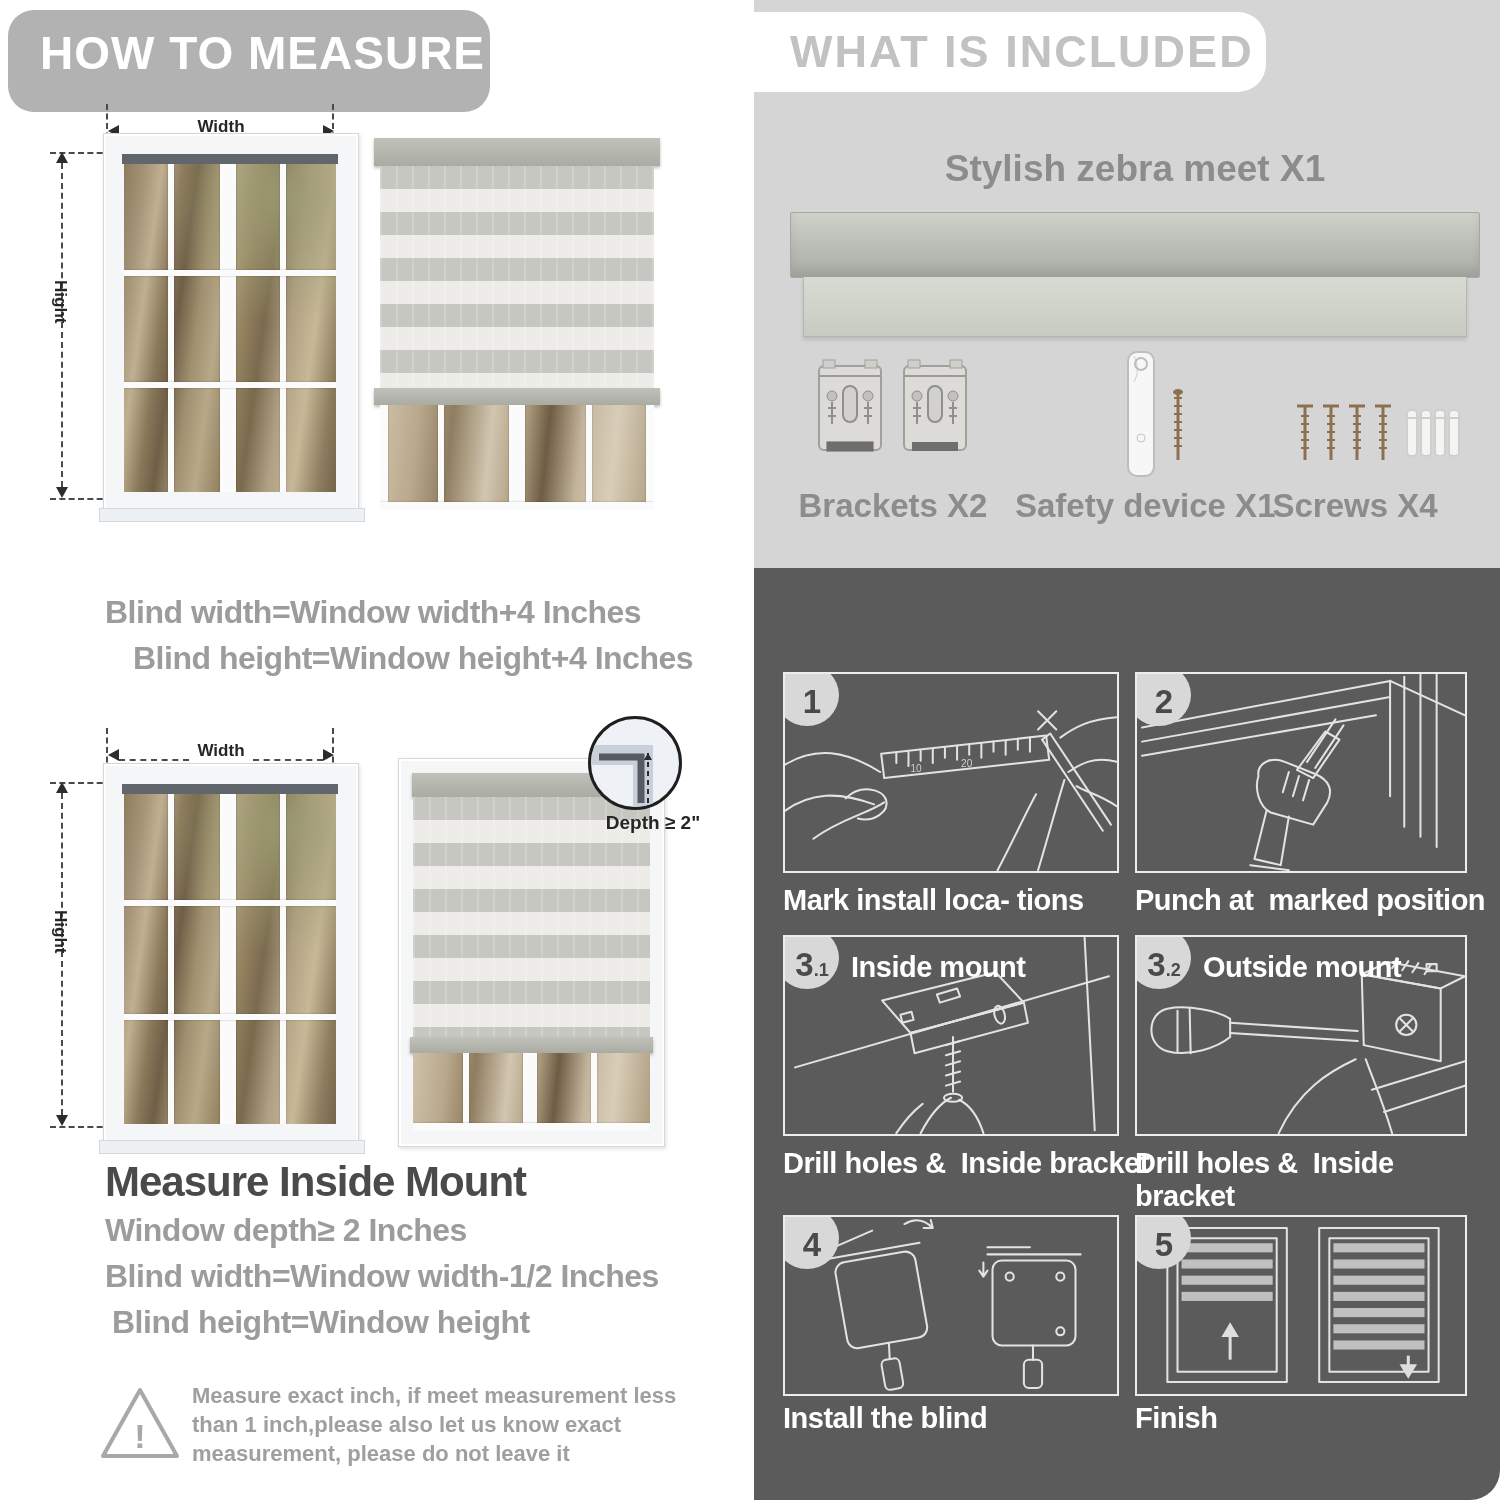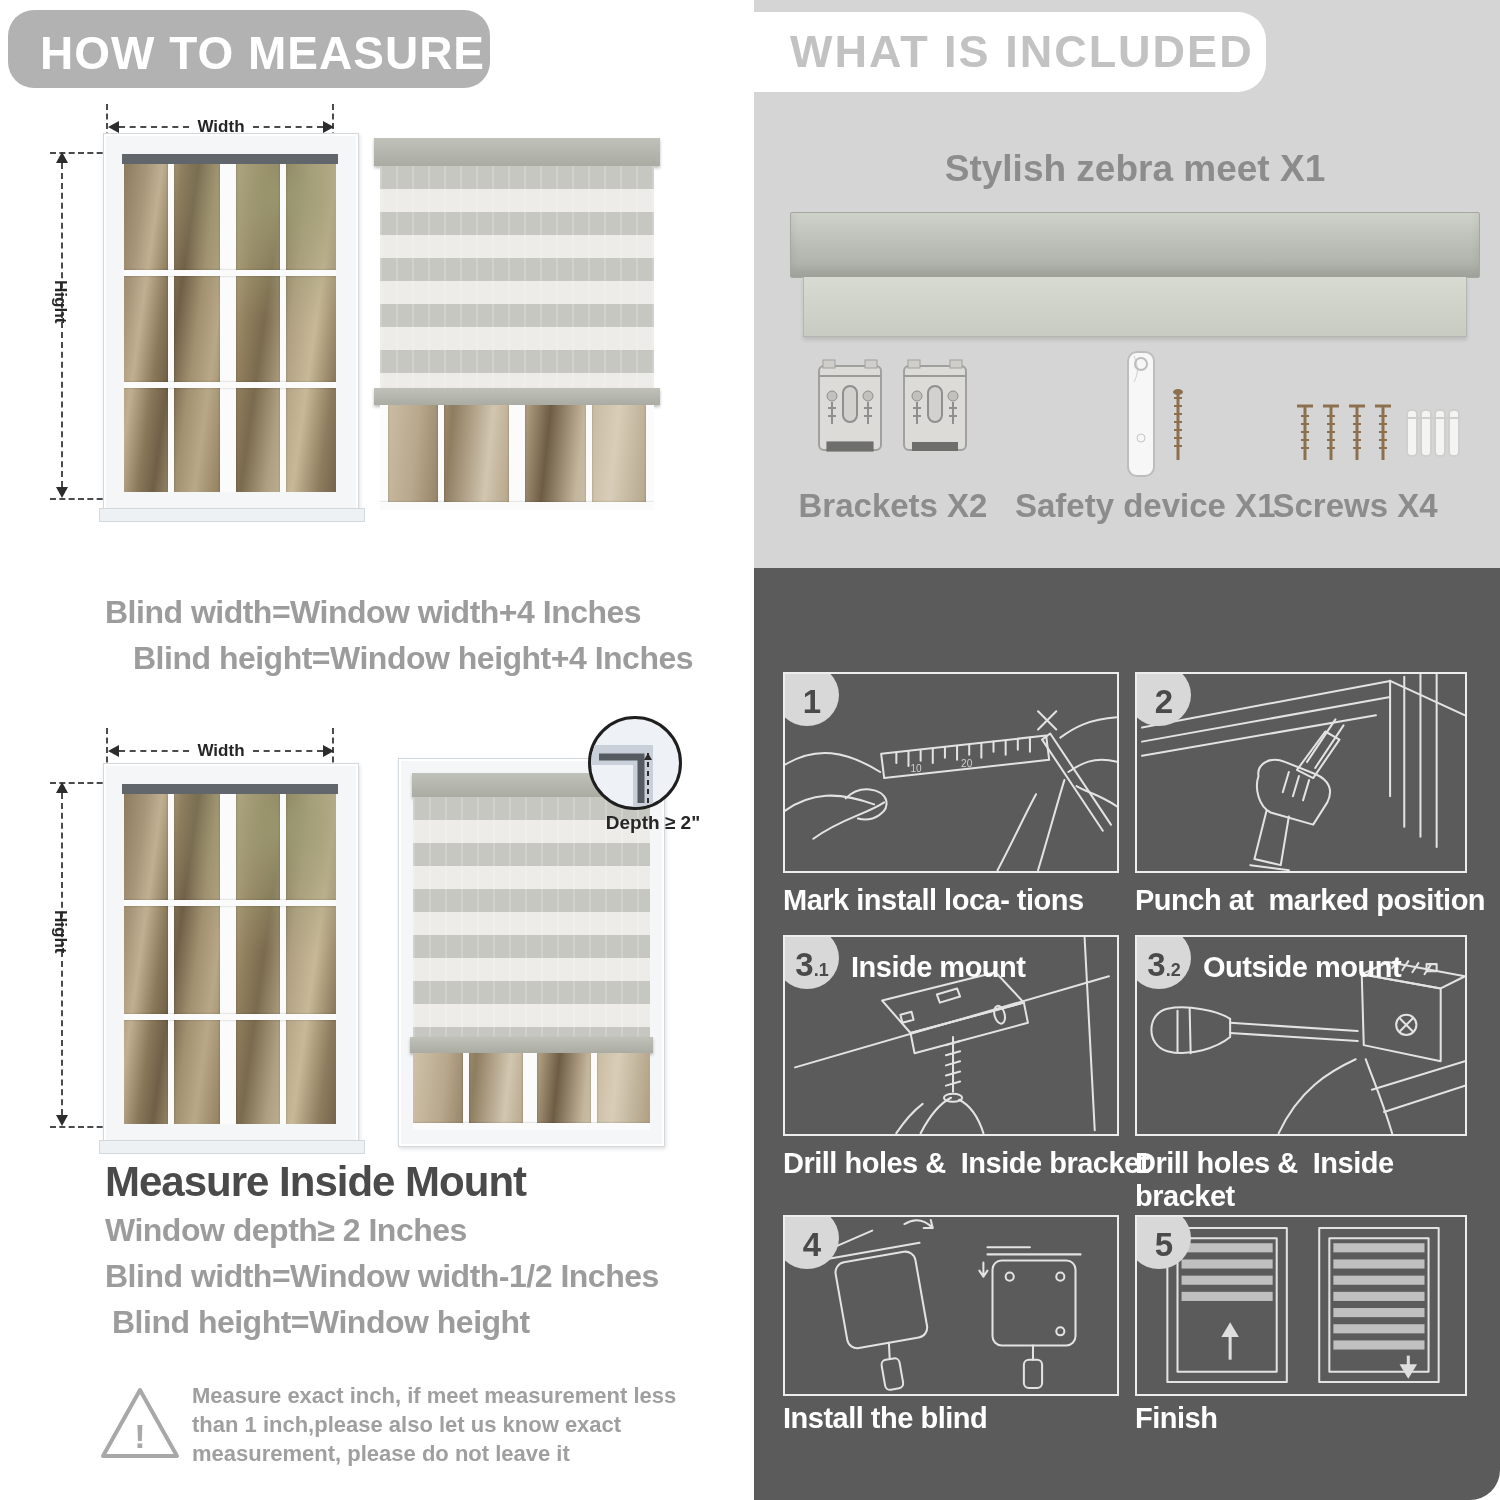--- a/index.html
+++ b/index.html
@@ -1,39 +1,39 @@
 <!DOCTYPE html>
 <html><head>
 <meta charset="utf-8">
 <style>
   html,body{margin:0;padding:0;background:#ffffff;}
   .canvas{position:relative;width:1500px;height:1500px;background:#ffffff;overflow:hidden;
           font-family:"Liberation Sans",sans-serif;}
   .abs{position:absolute;}
 
   
-  .hdr-left{left:8px;top:10px;width:482px;height:78px;background:#b2b2b2;border-radius:26px;
+  .hdr-left{left:8px;top:10px;width:482px;height:102px;background:#b2b2b2;border-radius:26px;
             color:#ffffff;font-size:46px;font-weight:bold;line-height:86px;padding-left:32px;
             letter-spacing:1px;box-sizing:border-box;}
   .hdr-included{left:754px;top:12px;width:512px;height:80px;background:#ffffff;
             border-radius:0 28px 28px 0;color:#c2c2c2;font-size:45px;font-weight:bold;
             line-height:80px;padding-left:36px;letter-spacing:2px;box-sizing:border-box;}
   .hdr-mount{left:754px;top:587px;width:608px;height:110px;background:#ffffff;
             border-radius:0 30px 30px 0;color:#3b3b3b;font-size:44px;font-weight:bold;
             line-height:110px;padding-left:36px;letter-spacing:-0.5px;box-sizing:border-box;}
 
   
   .panel-top{left:754px;top:0;width:746px;height:568px;background:#d5d5d5;}
   .panel-dark{left:754px;top:568px;width:746px;height:932px;background:#5b5b5b;
               border-bottom-right-radius:30px;}
 
   
   .dashv{border-left:2px dashed #4a4a4a;width:0;}
   .dashh{border-top:2px dashed #4a4a4a;height:0;}
-  .warrow{display:flex;align-items:center;}
+  .warrow{display:flex;align-items:flex-end;}
   .warrow .lab{font-size:17px;font-weight:bold;color:#262626;margin:0 8px;white-space:nowrap;}
   .warrow .seg{flex:1;border-top:2px dashed #4a4a4a;height:0;}
   .tri-l{width:0;height:0;border-top:6px solid transparent;border-bottom:6px solid transparent;border-right:11px solid #2c2c2c;}
   .tri-r{width:0;height:0;border-top:6px solid transparent;border-bottom:6px solid transparent;border-left:11px solid #2c2c2c;}
   .tri-u{width:0;height:0;border-left:6px solid transparent;border-right:6px solid transparent;border-bottom:11px solid #2c2c2c;}
   .tri-d{width:0;height:0;border-left:6px solid transparent;border-right:6px solid transparent;border-top:11px solid #2c2c2c;}
   .hlabel{font-size:17px;font-weight:bold;color:#262626;transform:rotate(90deg);transform-origin:center;}
 
   
   .win{background:#f4f6f8;border:1px solid #d3d8dc;box-shadow:inset 0 0 0 2px #ffffff,1px 2px 4px rgba(0,0,0,.12);}

